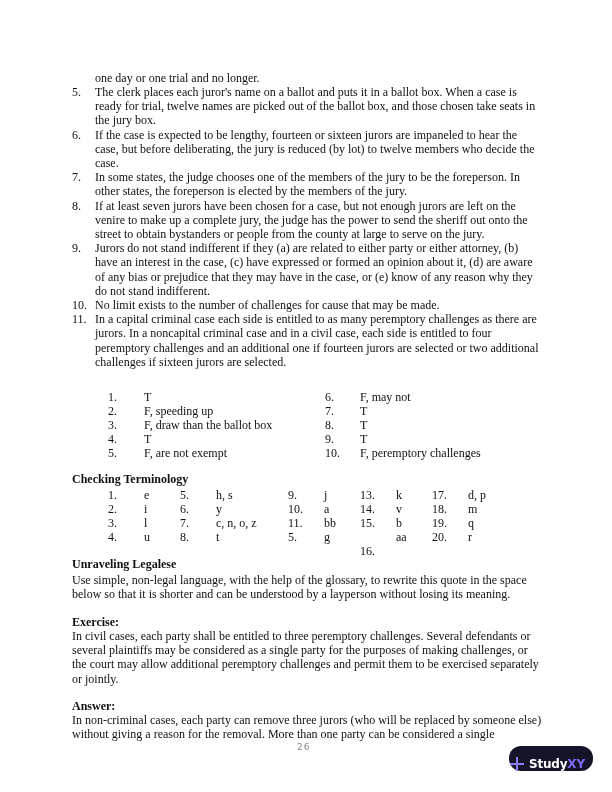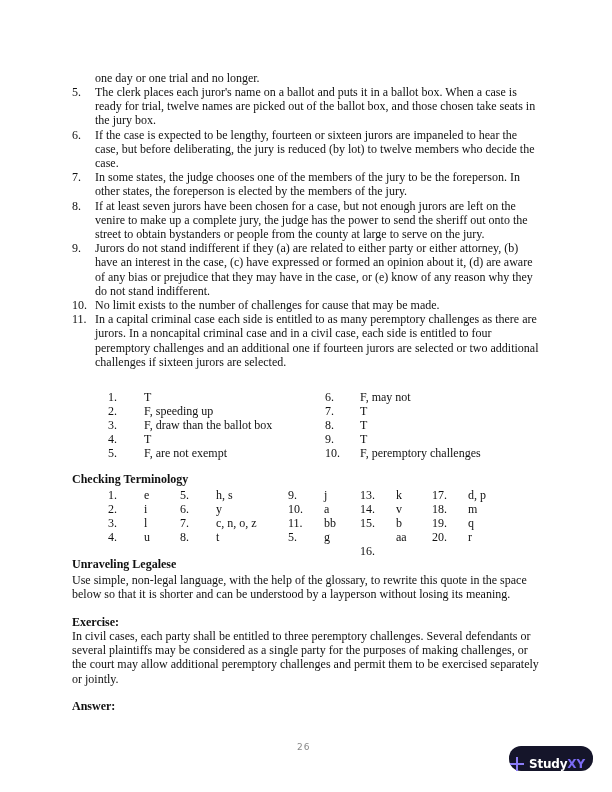--- a/index.html
+++ b/index.html
@@ -222,20 +222,21 @@
     <span class="cell" style="left:468px;top:530px;">r</span>
   </div>
 
   <div class="heading" style="top:557px;">Unraveling Legalese</div>
   <div class="para" style="top:573px;">Use simple, non-legal language, with the help of the glossary, to rewrite this quote in the space below so that it is shorter and can be understood by a layperson without losing its meaning.</div>
 
   <div class="heading" style="top:615px;">Exercise:</div>
   <div class="para" style="top:629px;">In civil cases, each party shall be entitled to three peremptory challenges.  Several defendants or several plaintiffs may be considered as a single party for the purposes of making challenges, or the court may allow additional peremptory challenges and permit them to be exercised separately or jointly.</div>
 
   <div class="heading" style="top:699px;">Answer:</div>
+  <div class="para" style="top:713px;">In non-criminal cases, each party can remove three jurors (who will be replaced by someone else) without giving a reason for the removal. More than one party can be considered a single</div>
 
   <div class="pagenum">26</div>
 
   <div class="badge">
     <span class="plus"></span>
     <span class="brand"><span>Study</span><span class="xy">XY</span></span>
   </div>
 
 </div>
 

